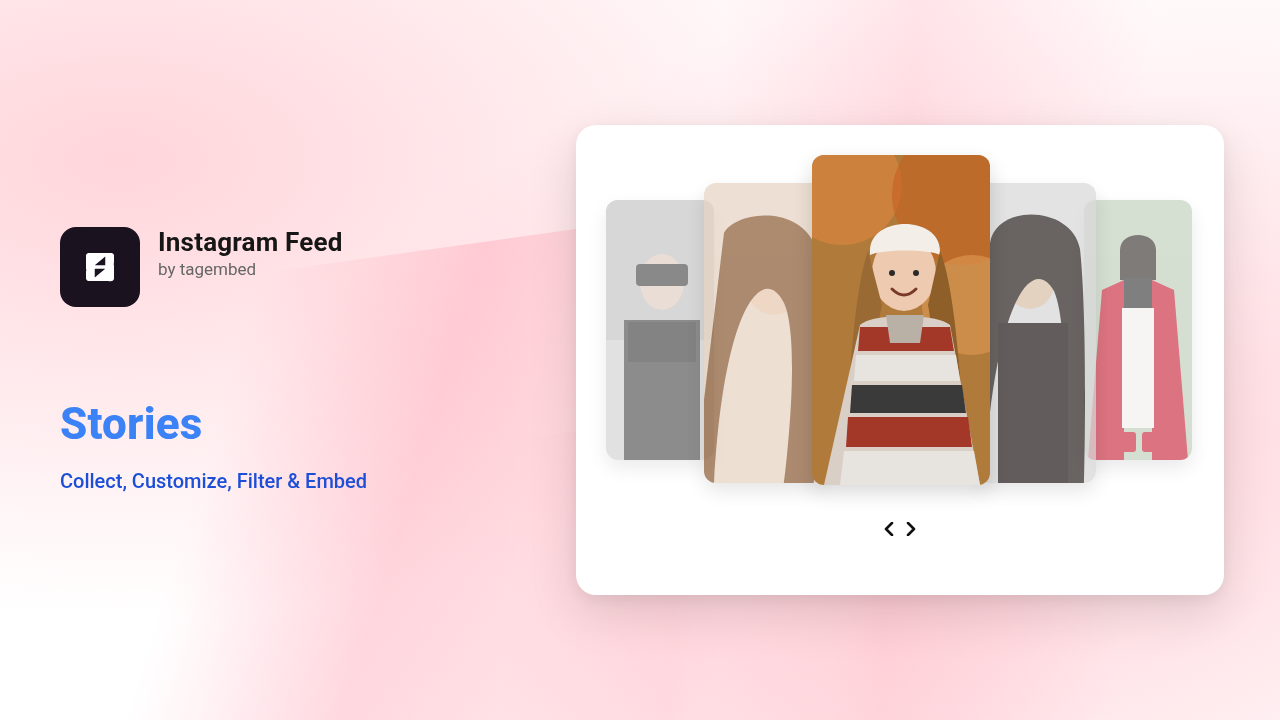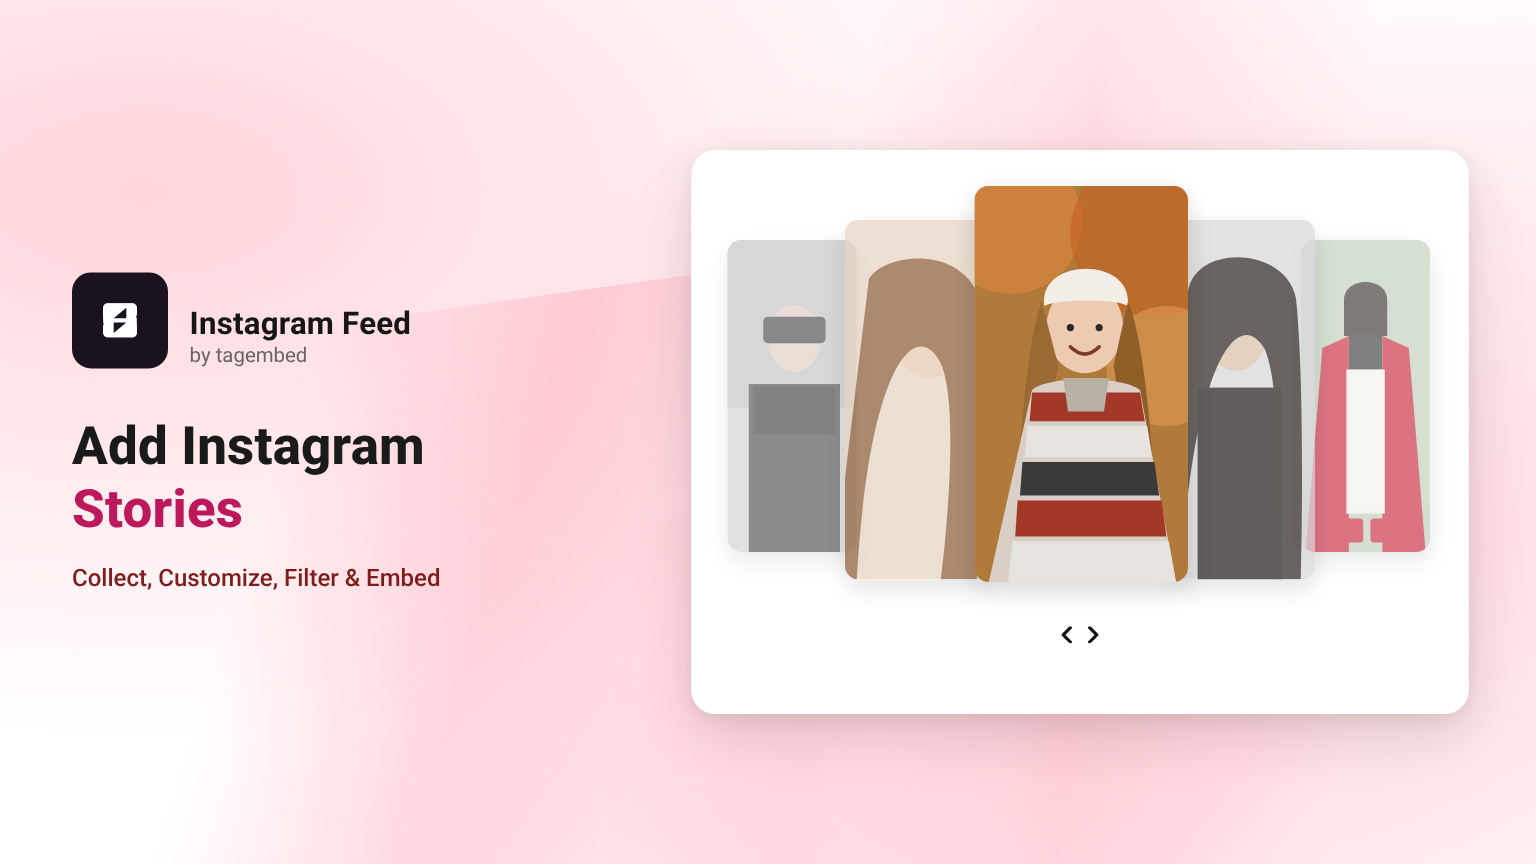--- a/index.html
+++ b/index.html
@@ -11,29 +11,29 @@
 .bg .s1{position:absolute;width:1400px;height:900px;background:radial-gradient(ellipse at 30% 40%,rgba(255,179,189,.55),transparent 60%);top:-200px;left:-300px}
 .bg .s2{position:absolute;width:1600px;height:1100px;background:radial-gradient(ellipse at 70% 60%,rgba(255,160,175,.45),transparent 55%);top:-100px;left:-100px;transform:rotate(-15deg)}
 .bg .s3{position:absolute;width:1200px;height:700px;background:linear-gradient(115deg,transparent 30%,rgba(255,120,145,.25) 45%,rgba(255,190,200,.35) 55%,transparent 70%);top:250px;left:-150px;transform:rotate(-8deg)}
 .bg .s4{position:absolute;width:1800px;height:800px;background:linear-gradient(105deg,transparent 40%,rgba(255,140,160,.22) 50%,transparent 62%);top:-50px;left:0;transform:rotate(-12deg)}
 .bg .s5{position:absolute;width:1600px;height:600px;background:linear-gradient(100deg,transparent 38%,rgba(255,150,170,.18) 48%,transparent 58%);top:420px;left:-100px;transform:rotate(-6deg)}
 
 .content{position:relative;z-index:2;display:flex;width:100%;height:100%;align-items:center}
 
 
 .left{flex:0 0 520px;padding-left:60px}
-.brand{display:flex;align-items:flex-end;gap:18px;margin-bottom:40px}
+.brand{display:flex;align-items:flex-start;gap:18px;margin-bottom:40px}
 .logo{width:80px;height:80px;background:#1b1220;border-radius:16px;display:flex;align-items:center;justify-content:center}
 .logo svg{width:42px;height:42px}
 .brand-text .bt1{font-size:26px;font-weight:700;color:#161616;letter-spacing:.2px}
 .brand-text .bt2{font-size:17px;color:#666;margin-top:2px}
 
 .headline{font-size:44px;line-height:1.18;font-weight:800;color:#1a1a1a;letter-spacing:.2px}
-.headline .accent{color:#be185d}
-.sub{margin-top:18px;font-size:20px;color:#7f1d1d;font-weight:500}
+.headline .accent{color:#3b82f6}
+.sub{margin-top:18px;font-size:20px;color:#1d4ed8;font-weight:500}
 
 .pill-wrap{position:relative;margin-top:46px;height:80px}
 .squiggle{position:absolute;left:48px;top:-8px;width:380px;height:150px;pointer-events:none}
 .pill{position:relative;display:inline-block;margin-left:160px;padding:12px 26px;border-radius:26px;background:#fff;border:1.5px dashed rgba(244,45,106,.55);color:#222;font-size:16px;font-weight:500}
 
 
 .right{flex:1;display:flex;justify-content:center}
 .card{width:648px;height:470px;background:#fff;border-radius:20px;box-shadow:0 18px 50px rgba(0,0,0,.12),0 4px 14px rgba(0,0,0,.06);position:relative;overflow:hidden}
 
 .carousel{position:absolute;inset:0}
@@ -77,21 +77,21 @@
           <path d="M30 26 18 36V26h12z" fill="#1b1220"></path>
         </svg>
       </div>
       <div class="brand-text">
         <div class="bt1">Instagram Feed</div>
         <div class="bt2">by tagembed</div>
       </div>
     </div>
 
     <h1 class="headline">
-      <span>Add Instagram</span><br>
+      <br>
       <span class="accent">Stories</span>
     </h1>
     <p class="sub">Collect, Customize, Filter &amp; Embed</p>
 
   </div>
 
   <div class="right">
     <div class="card">
       <div class="carousel">
         <div class="slide p1">

